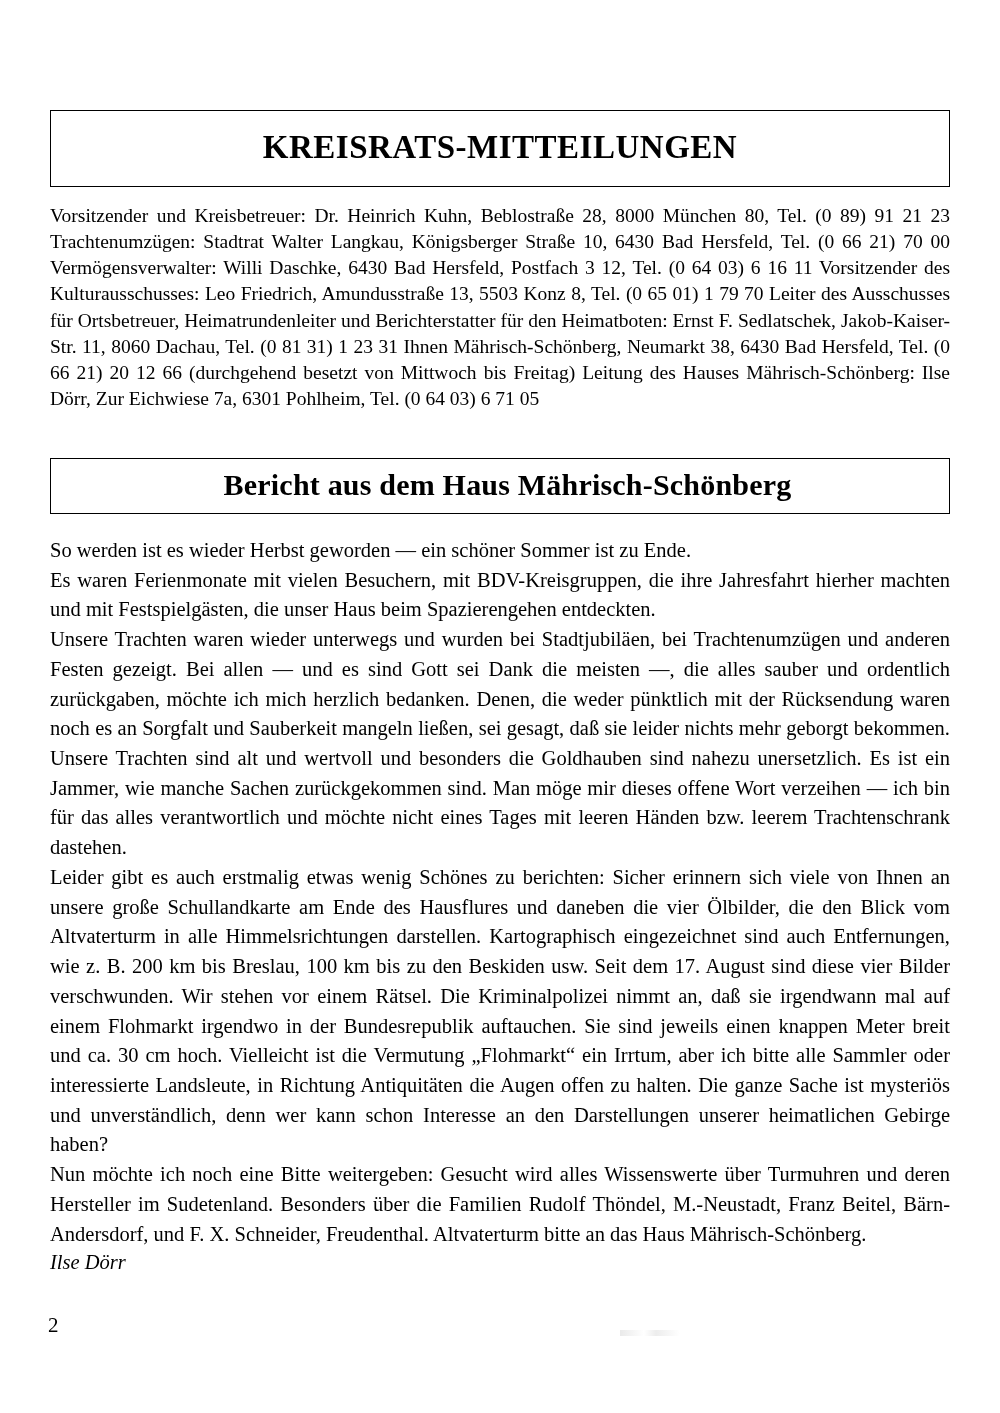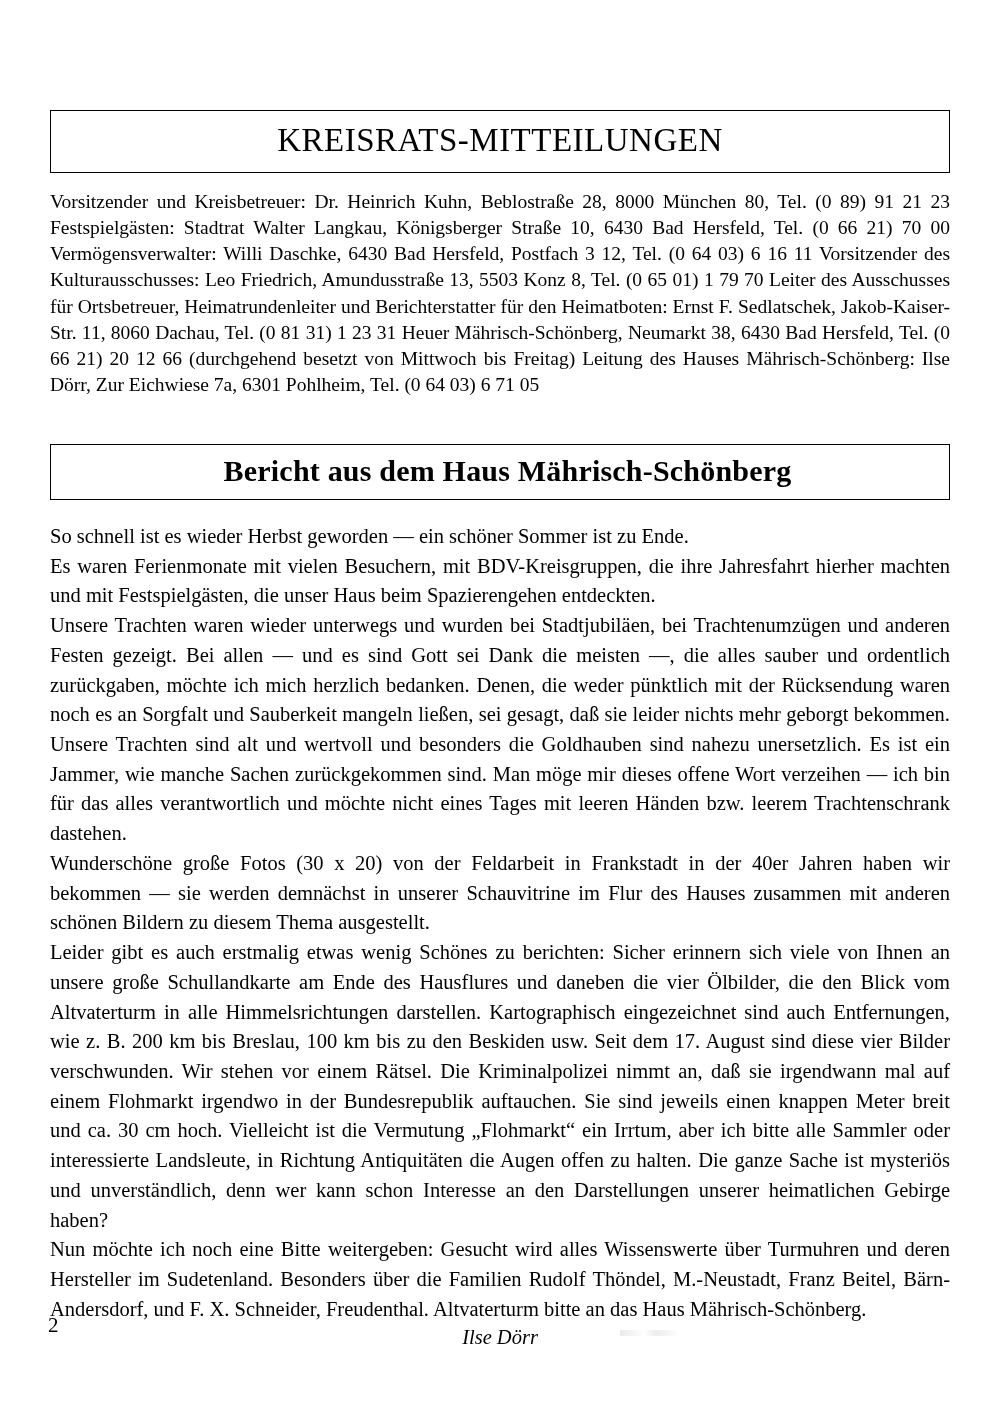--- a/index.html
+++ b/index.html
@@ -30,23 +30,23 @@
   }
 
   
   .title-box {
     border: 1.5px solid #000;
     padding: 10px 0 12px 0;
     text-align: center;
     margin: 0;
   }
   .title-box h1 {
-    margin: 1px;
+    margin: 8px;
     font-family: "Liberation Serif", serif;
-    font-weight: normal;
+    font-weight: bold;
     font-size: 33px;
     letter-spacing: 0.5px;
   }
   .title-box.second {
     margin-top: 46px;
     padding: 9px 0 11px 15px;
   }
   .title-box.second h2 {
     margin: 0;
     font-weight: bold;
@@ -75,21 +75,21 @@
     font-size: 20.5px;
     line-height: 1.45;
     text-align: justify;
     text-justify: inter-word;
   }
   .article p {
     margin: 0;
   }
   .signature {
     display: block;
-    text-align: center;
+    text-align: left;
     font-style: italic;
     margin-top: -1px;
   }
 
   .page-number {
     position: absolute;
     left: 48px;
     top: 1313px;
     font-size: 21px;
   }
@@ -108,37 +108,36 @@
 
 <div class="page">
   <div class="content">
 
     <div class="title-box">
       <h1>KREISRATS-MITTEILUNGEN</h1>
     </div>
 
     <div class="masthead">
       <p><b>Vorsitzender und Kreisbetreuer:</b><span> Dr. Heinrich Kuhn, Beblostraße 28, 8000 München 80, Tel. (0 89) 91 21 23</span>
-      <b>Festspielgästen:</b><span> Stadtrat Walter Langkau, Königsberger Straße 10, 6430 Bad Hersfeld, Tel. (0 66 21) 70 00</span>
+      <b>Trachtenumzügen:</b><span> Stadtrat Walter Langkau, Königsberger Straße 10, 6430 Bad Hersfeld, Tel. (0 66 21) 70 00</span>
       <b>Vermögensverwalter:</b><span> Willi Daschke, 6430 Bad Hersfeld, Postfach 3 12, Tel. (0 64 03) 6 16 11</span>
       <b>Vorsitzender des Kulturausschusses:</b><span> Leo Friedrich, Amundusstraße 13, 5503 Konz 8, Tel. (0 65 01) 1 79 70</span>
       <b>Leiter des Ausschusses für Ortsbetreuer, Heimatrundenleiter und Berichterstatter für den Heimatboten:</b><span> Ernst F. Sedlatschek, Jakob-Kaiser-Str. 11, 8060 Dachau, Tel. (0 81 31) 1 23 31</span>
-      <b>Heuer Mährisch-Schönberg,</b><span> Neumarkt 38, 6430 Bad Hersfeld, Tel. (0 66 21) 20 12 66 (durchgehend besetzt von Mittwoch bis Freitag)</span>
+      <b>Ihnen Mährisch-Schönberg,</b><span> Neumarkt 38, 6430 Bad Hersfeld, Tel. (0 66 21) 20 12 66 (durchgehend besetzt von Mittwoch bis Freitag)</span>
       <b>Leitung des Hauses Mährisch-Schönberg:</b><span> Ilse Dörr, Zur Eichwiese 7a, 6301 Pohlheim, Tel. (0 64 03) 6 71 05</span></p>
     </div>
 
     <div class="title-box second">
       <h2>Bericht aus dem Haus Mährisch-Schönberg</h2>
     </div>
 
     <div class="article">
-      <p>So schnell ist es wieder Herbst geworden — ein schöner Sommer ist zu Ende.</p>
+      <p>So werden ist es wieder Herbst geworden — ein schöner Sommer ist zu Ende.</p>
       <p>Es waren Ferienmonate mit vielen Besuchern, mit BDV-Kreisgruppen, die ihre Jahresfahrt hierher machten und mit Festspielgästen, die unser Haus beim Spazierengehen entdeckten.</p>
       <p>Unsere Trachten waren wieder unterwegs und wurden bei Stadtjubiläen, bei Trachtenumzügen und anderen Festen gezeigt. Bei allen — und es sind Gott sei Dank die meisten —, die alles sauber und ordentlich zurückgaben, möchte ich mich herzlich bedanken. Denen, die weder pünktlich mit der Rücksendung waren noch es an Sorgfalt und Sauberkeit mangeln ließen, sei gesagt, daß sie leider nichts mehr geborgt bekommen. Unsere Trachten sind alt und wertvoll und besonders die Goldhauben sind nahezu unersetzlich. Es ist ein Jammer, wie manche Sachen zurückgekommen sind. Man möge mir dieses offene Wort verzeihen — ich bin für das alles verantwortlich und möchte nicht eines Tages mit leeren Händen bzw. leerem Trachtenschrank dastehen.</p>
-      <p>Wunderschöne große Fotos (30 x 20) von der Feldarbeit in Frankstadt in der 40er Jahren haben wir bekommen — sie werden demnächst in unserer Schauvitrine im Flur des Hauses zusammen mit anderen schönen Bildern zu diesem Thema ausgestellt.</p>
       <p>Leider gibt es auch erstmalig etwas wenig Schönes zu berichten: Sicher erinnern sich viele von Ihnen an unsere große Schullandkarte am Ende des Hausflures und daneben die vier Ölbilder, die den Blick vom Altvaterturm in alle Himmelsrichtungen darstellen. Kartographisch eingezeichnet sind auch Entfernungen, wie z. B. 200 km bis Breslau, 100 km bis zu den Beskiden usw. Seit dem 17. August sind diese vier Bilder verschwunden. Wir stehen vor einem Rätsel. Die Kriminalpolizei nimmt an, daß sie irgendwann mal auf einem Flohmarkt irgendwo in der Bundesrepublik auftauchen. Sie sind jeweils einen knappen Meter breit und ca. 30 cm hoch. Vielleicht ist die Vermutung „Flohmarkt“ ein Irrtum, aber ich bitte alle Sammler oder interessierte Landsleute, in Richtung Antiquitäten die Augen offen zu halten. Die ganze Sache ist mysteriös und unverständlich, denn wer kann schon Interesse an den Darstellungen unserer heimatlichen Gebirge haben?</p>
       <p>Nun möchte ich noch eine Bitte weitergeben: Gesucht wird alles Wissenswerte über Turmuhren und deren Hersteller im Sudetenland. Besonders über die Familien Rudolf Thöndel, M.-Neustadt, Franz Beitel, Bärn-Andersdorf, und F. X. Schneider, Freudenthal. Altvaterturm bitte an das Haus Mährisch-Schönberg.</p>
       <p><span class="signature">Ilse Dörr</span></p>
     </div>
 
   </div>
 
   <div class="page-number">2</div>
   <div class="smudge"></div>
 </div>

